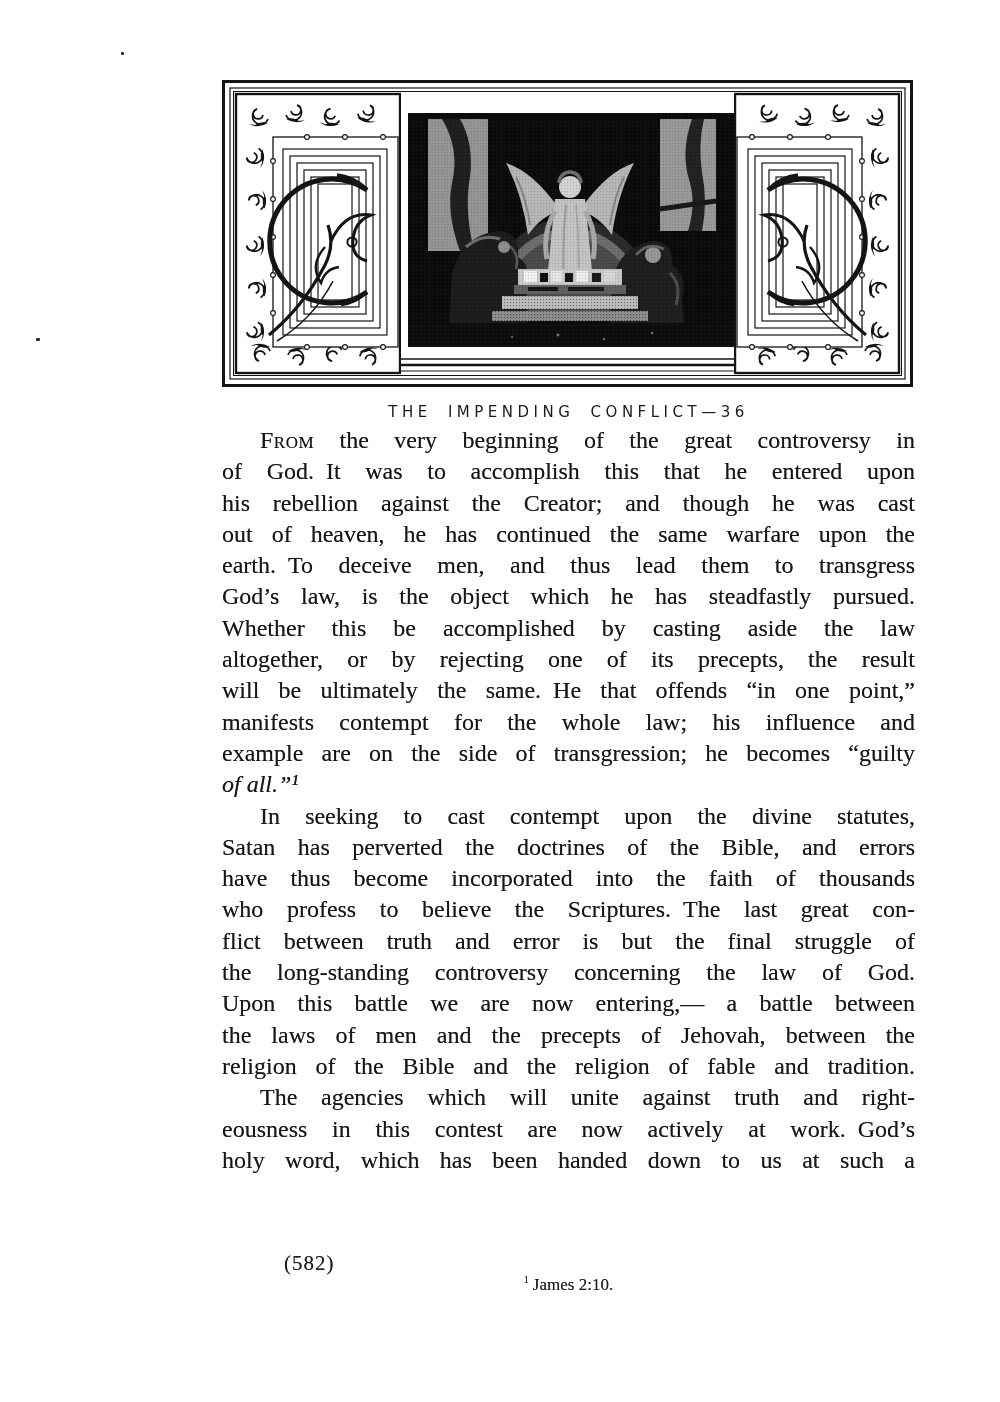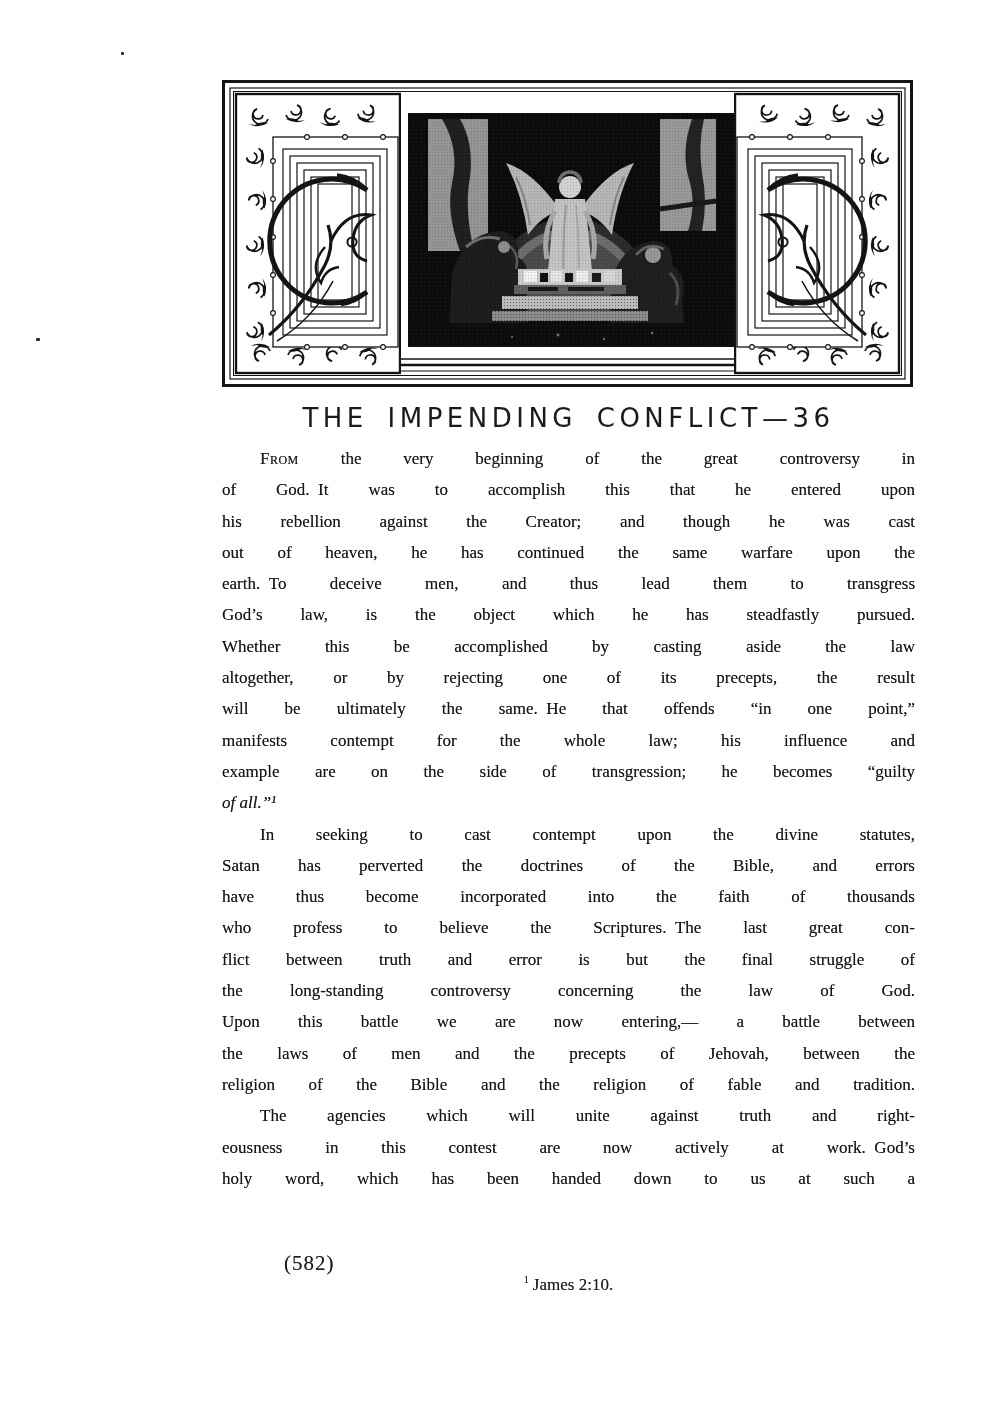--- a/index.html
+++ b/index.html
@@ -12,30 +12,30 @@
     color:#161616;
   }
   
   .header-art{position:absolute;left:222px;top:80px;width:691px;height:307px;}
   
   .title{
     position:absolute;left:222px;top:403px;width:693px;margin:0;
     text-align:center;
     font-family:"DejaVu Sans", sans-serif;
     font-weight:400;
-    font-size:26px;
+    font-size:15px;
     letter-spacing:4.5px;
     word-spacing:7px;
     color:#1a1a1a;
     white-space:nowrap;
   }
   
   .body-text{
-    position:absolute;left:222px;top:443px;width:693px;
-    font-size:17px;
+    position:absolute;left:222px;top:425px;width:693px;
+    font-size:24px;
     line-height:31.3px;
     text-shadow:0 0 0.4px rgba(10,10,10,.55);
   }
   .paragraph{margin:0;}
   .line{
     text-align:justify;
     text-align-last:justify;
     white-space:normal;
   }
   .line.indent{text-indent:38px;}

